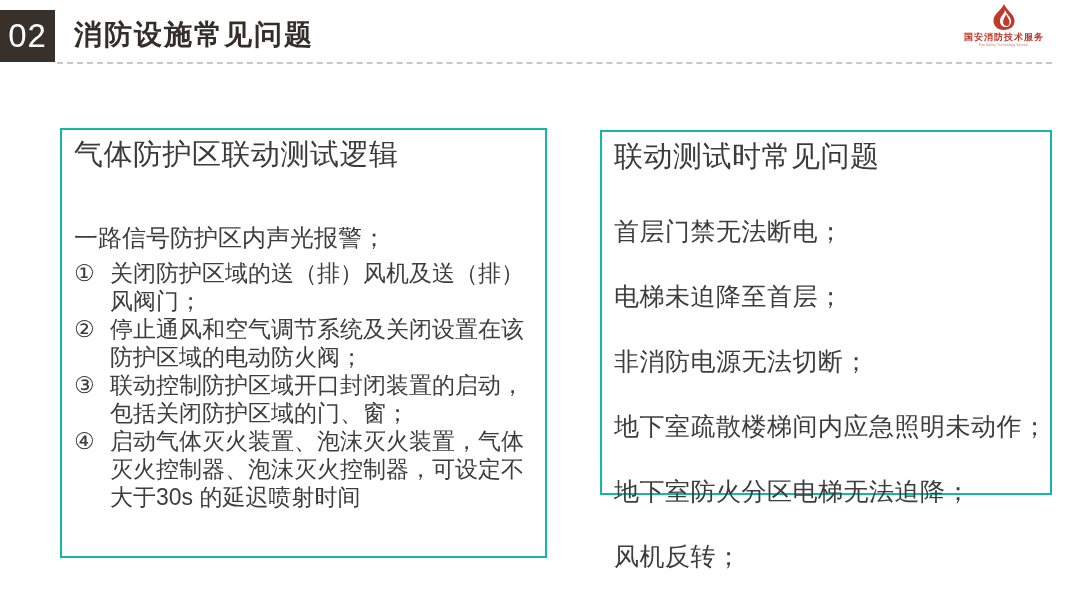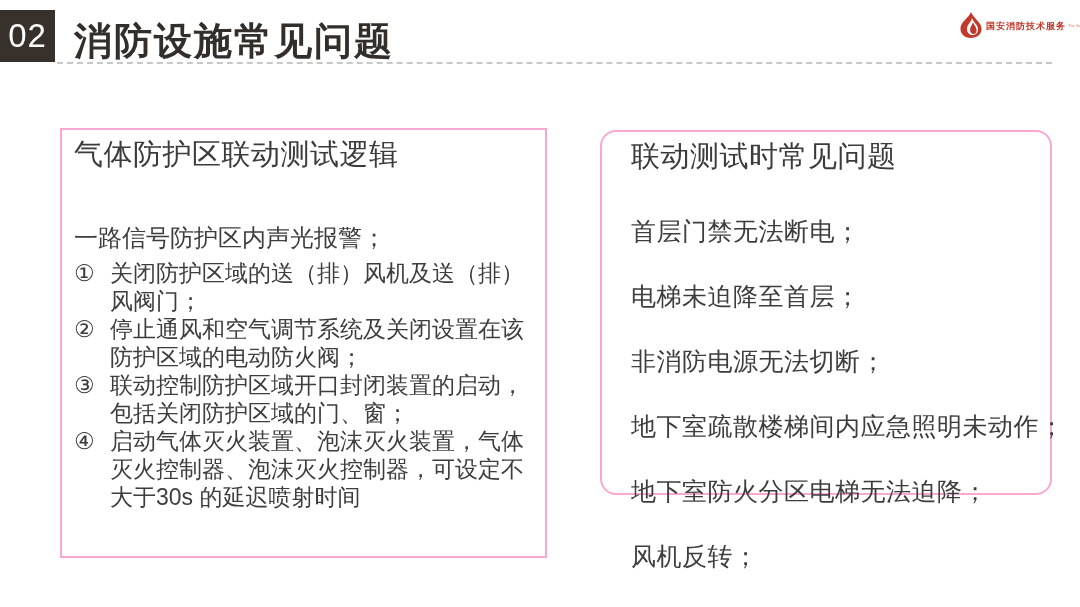--- a/index.html
+++ b/index.html
@@ -13,50 +13,50 @@
   
   .num-badge{
     position:absolute;left:0;top:10px;
     width:55px;height:52px;
     background:#38302a;color:#ffffff;
     display:flex;align-items:center;justify-content:center;
     font-size:33px;font-weight:400;letter-spacing:1px;
   }
   .page-title{
     position:absolute;left:74px;top:16px;
-    font-size:38px;font-weight:700;color:#332e29;
+    font-size:28px;font-weight:700;color:#332e29;
     letter-spacing:2px;white-space:nowrap;
   }
   .head-dash{
     position:absolute;left:57px;top:62px;width:995px;height:0;
     border-top:2px dashed #c7c7c7;
   }
   
   .logo{
-    position:absolute;right:28px;top:12px;width:96px;
-    display:flex;align-items:center;
+    position:absolute;right:28px;top:4px;width:96px;
+    display:flex;flex-direction:column;align-items:center;
   }
   .logo svg{display:block;}
   .logo-cn{
     margin-top:1px;font-size:9px;line-height:10px;color:#c0392b;
     font-weight:700;white-space:nowrap;letter-spacing:1px;
   }
   .logo-en{
     font-size:4px;line-height:5px;color:#d98177;white-space:nowrap;
     transform:scale(.9);
   }
   
   .panel{
     position:absolute;background:#ffffff;
-    border:2px solid #f9a8d4;
+    border:2px solid #14b8a6;
     box-sizing:border-box;
     color:#3d3d3d;
   }
   .panel-left{left:60px;top:128px;width:487px;height:430px;padding:6px 12px 0 12px;}
-  .panel-right{left:600px;top:130px;width:452px;height:365px;padding:6px 8px 0 29px;border-radius:16px;}
+  .panel-right{left:600px;top:130px;width:452px;height:365px;padding:6px 8px 0 12px;}
   .panel h2{
     margin:0;font-size:29px;line-height:36px;font-weight:400;color:#3b3b3b;
     letter-spacing:.5px;
   }
   .p-line1{margin-top:50px;font-size:24px;line-height:32px;}
   .p-line2{margin-top:15px;font-size:26px;line-height:32px;}
   .olist{margin-top:5px;}
   .oli{display:flex;font-size:23px;line-height:28px;}
   .oli .num{flex:0 0 36px;}
   .oli .txt{flex:1;}

